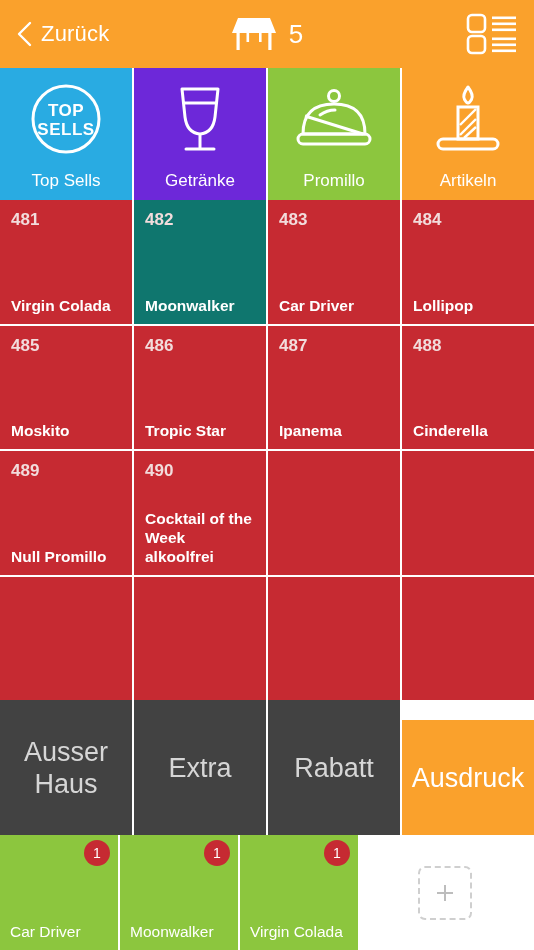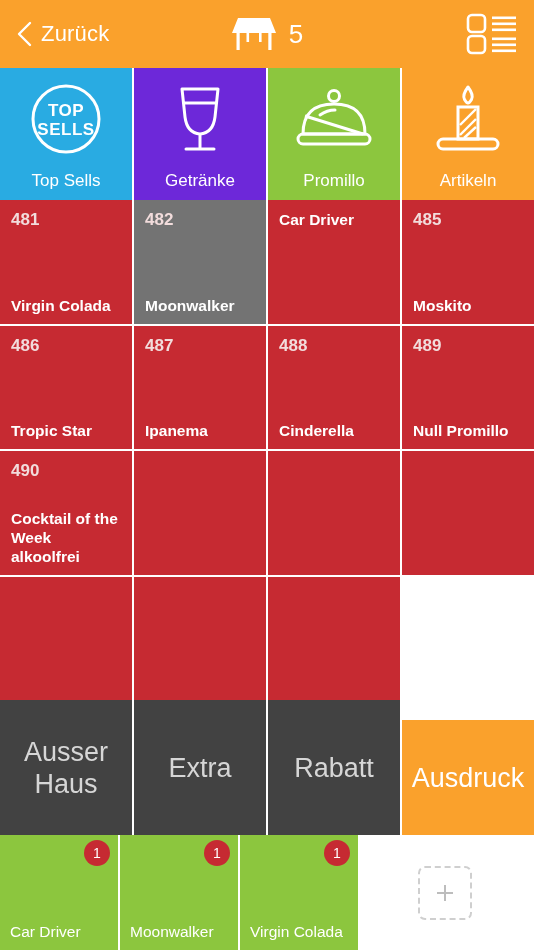--- a/index.html
+++ b/index.html
@@ -223,26 +223,31 @@
       <span class="tab-label">Artikeln</span>
     </div>
 
   </div>
 
   <div class="grid" id="product-grid">
       <div class="cell" style="background: rgb(198, 42, 50);">
         <div class="cell-num">481</div>
         <div class="cell-name">Virgin Colada</div>
       </div>
-      <div class="cell" style="background: #737373;">
+      <div class="cell" style="background: #0f766e;">
         <div class="cell-num">482</div>
         <div class="cell-name">Moonwalker</div>
       </div>
       <div class="cell" style="background: rgb(198, 42, 50);">
+        <div class="cell-num">483</div>
         <div class="cell-name">Car Driver</div>
+      </div>
+      <div class="cell" style="background: rgb(198, 42, 50);">
+        <div class="cell-num">484</div>
+        <div class="cell-name">Lollipop</div>
       </div>
       <div class="cell" style="background: rgb(198, 42, 50);">
         <div class="cell-num">485</div>
         <div class="cell-name">Moskito</div>
       </div>
       <div class="cell" style="background: rgb(198, 42, 50);">
         <div class="cell-num">486</div>
         <div class="cell-name">Tropic Star</div>
       </div>
       <div class="cell" style="background: rgb(198, 42, 50);">

